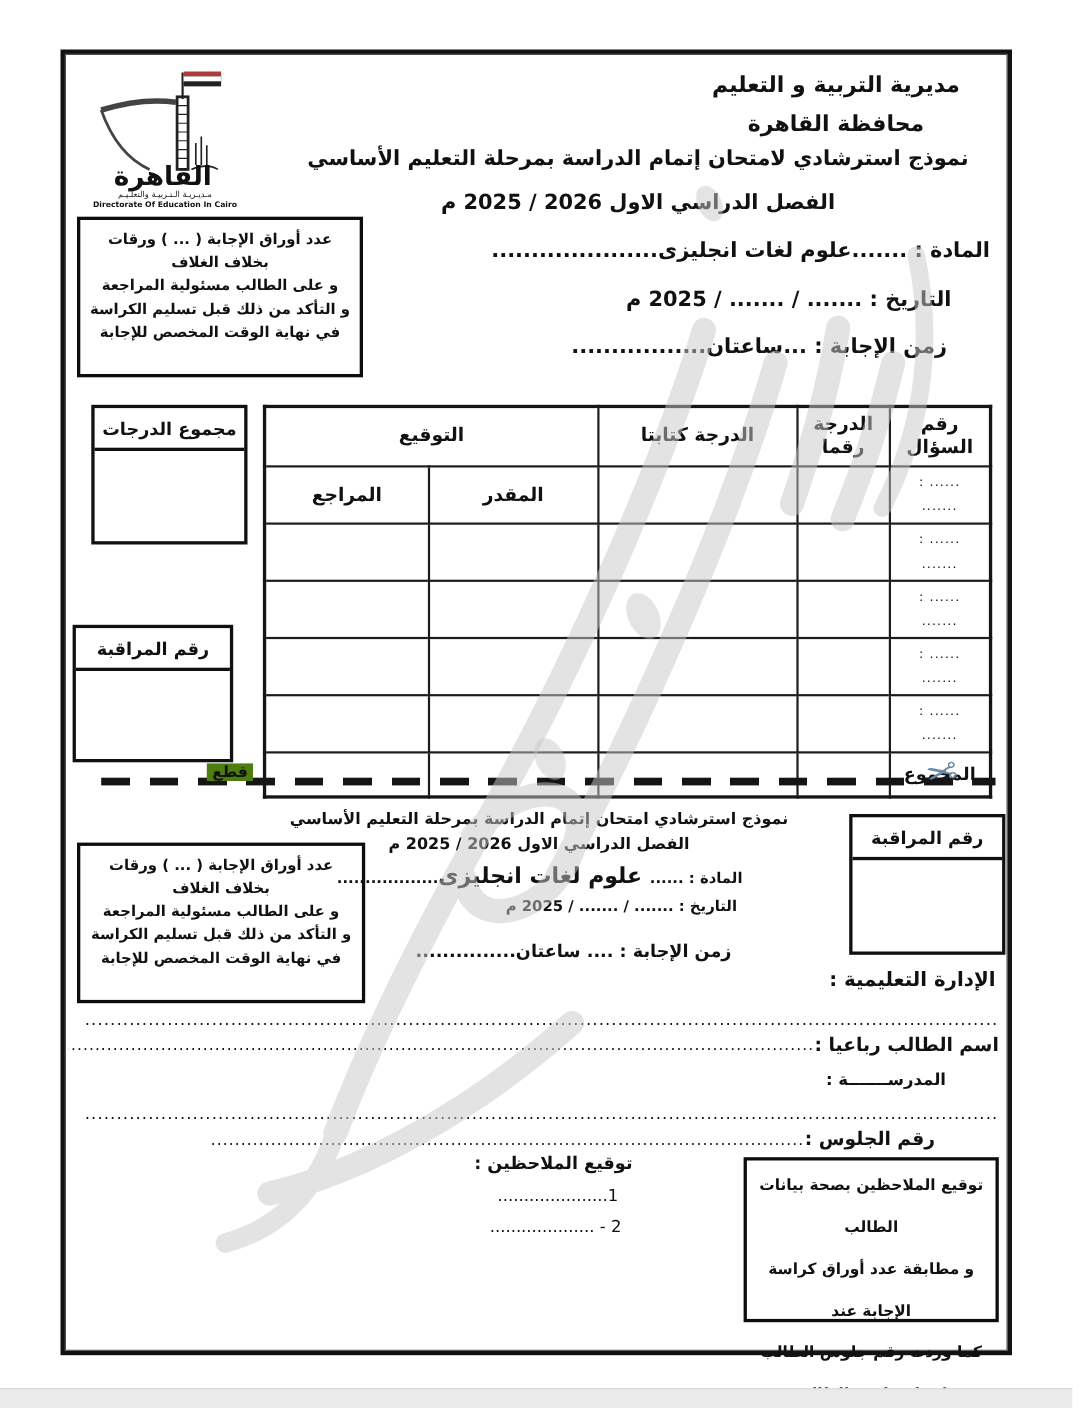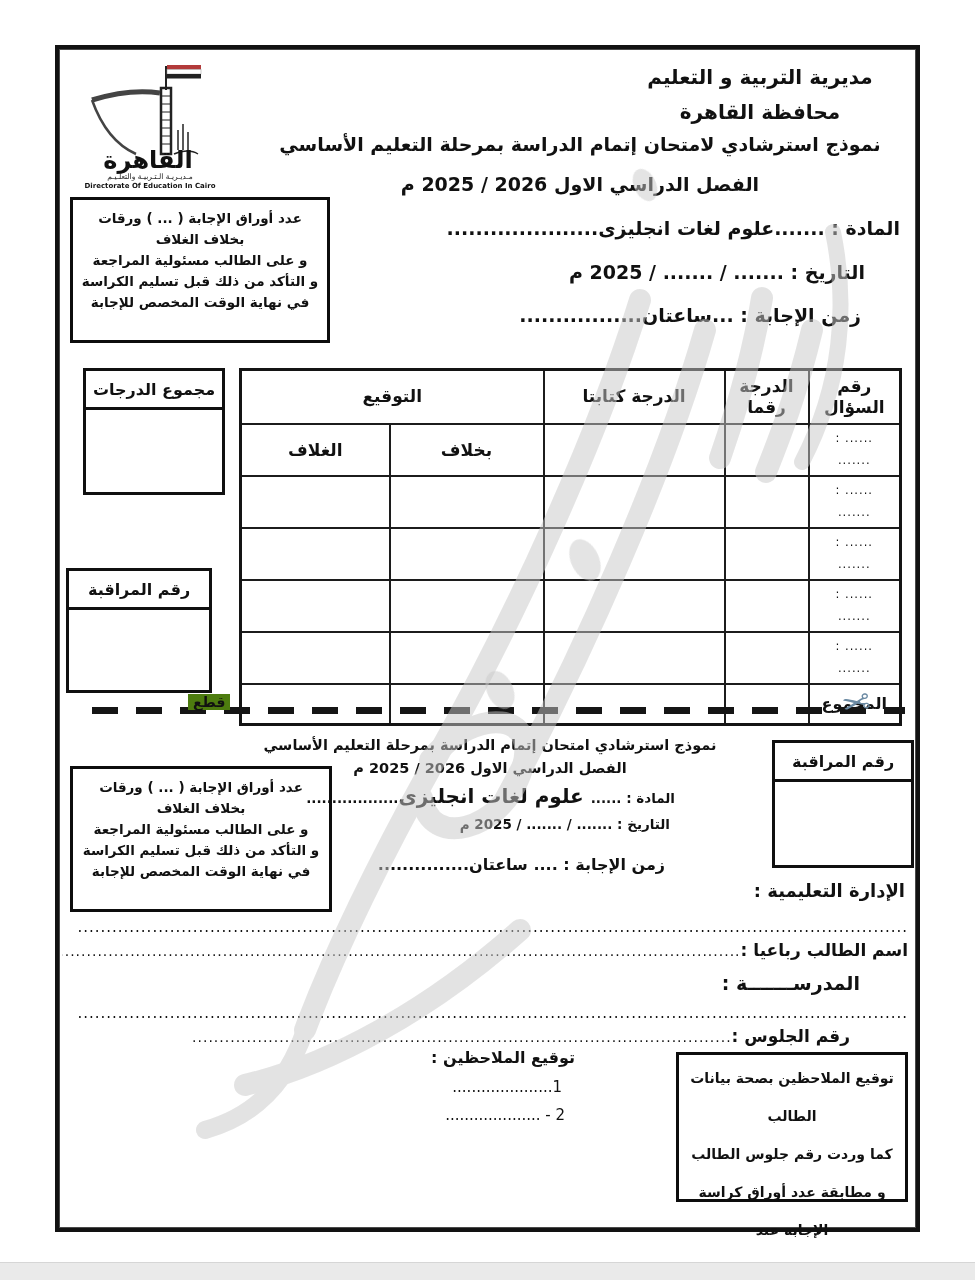--- a/index.html
+++ b/index.html
@@ -149,22 +149,22 @@
     <th>الدرجة كتابتا</th>
     <th colspan="2">التوقيع</th>
   </tr>
   <tr style="height:52px">
     <td class="qdots">
       <span class="ltr">: ......</span><br>
       <span class="ltr">.......</span>
     </td>
     <td></td>
     <td></td>
-    <td class="subsig">بخلاف</td>
-    <td class="subsig">الغلاف</td>
+    <td class="subsig">المقدر</td>
+    <td class="subsig">المراجع</td>
   </tr>
   <tr style="height:52px">
     <td class="qdots">
       <span class="ltr">: ......</span><br>
       <span class="ltr">.......</span>
     </td>
     <td></td>
     <td></td>
     <td></td>
     <td></td>
@@ -236,34 +236,34 @@
 
 <div class="abs b" style="right:70px;top:880px;font-size:18px;">الإدارة التعليمية  :</div>
 
 <div class="dotline" style="left:75px;top:918px;width:833px;">................................................................................................................................................................................................................................................</div>
 
 <div class="fill-line" style="left:62px;top:940px;width:846px;">
   <span class="lbl">اسم الطالب رباعيا : </span>
   <span class="fill">................................................................................................................................................................................................................................................</span>
 </div>
 
-<div class="abs b" style="right:115px;top:972px;font-size:19px;">المدرســـــــة  :</div>
+<div class="abs b" style="right:115px;top:972px;font-size:15px;">المدرســـــــة  :</div>
 
 <div class="dotline" style="left:75px;top:1004px;width:833px;">................................................................................................................................................................................................................................................</div>
 
 <div class="fill-line" style="left:190px;top:1026px;width:660px;">
   <span class="lbl">رقم الجلوس : </span>
   <span class="fill">................................................................................................................................................................................................................................................</span>
 </div>
 
 <div class="abs b" style="right:400px;top:1048px;font-size:16px;">توقيع الملاحظين :</div>
 <div class="abs" style="right:413px;top:1078px;font-size:15px;">1.....................</div>
 <div class="abs" style="right:410px;top:1106px;font-size:15px;">2 - ....................</div>
 
 <div class="abs" style="left:676px;top:1052px;width:226px;height:140px;border:3px solid #0d0d0d;
      text-align:center;font-weight:bold;font-size:14px;line-height:38px;padding-top:4px;">
   <div>توقيع الملاحظين بصحة بيانات الطالب</div>
+  <div>و مطابقة عدد أوراق كراسة الإجابة عند</div>
   <div>كما وردت رقم جلوس الطالب</div>
-  <div>و مطابقة عدد أوراق كراسة الإجابة عند</div>
   <div>استلامها من الطالب</div>
 </div>
 
 <div class="bottombar"></div>
 
 </body></html>

